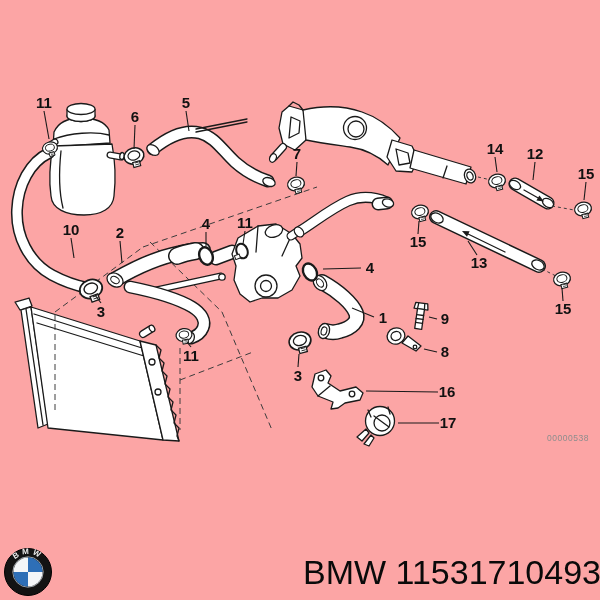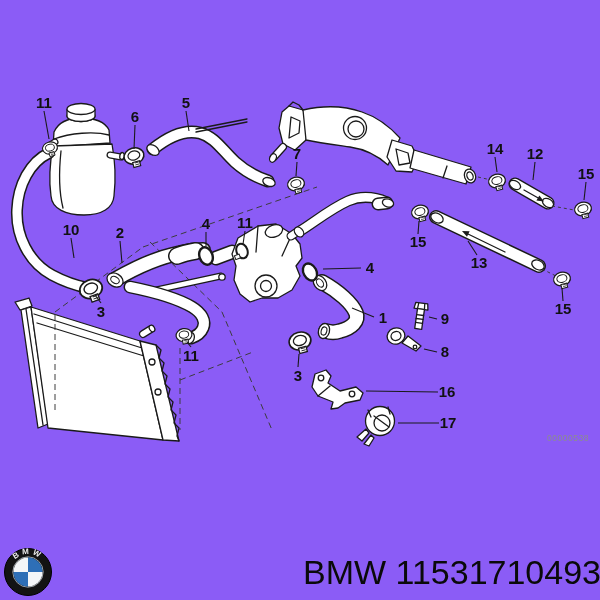--- a/index.html
+++ b/index.html
@@ -1,16 +1,16 @@
 <!DOCTYPE html>
 <html><head>
 <meta charset="utf-8">
 <style>
   html,body{margin:0;padding:0;background:#ffffff;}
-  .stage{position:relative;width:600px;height:600px;background:#8b5cf6;overflow:hidden;
+  .stage{position:relative;width:600px;height:600px;background:#fca5a5;overflow:hidden;
          font-family:"Liberation Sans",sans-serif;}
   svg{position:absolute;left:0;top:0;}
   .ln{fill:none;stroke:#1a1a1a;stroke-width:1.3;stroke-linejoin:round;stroke-linecap:round;}
   .fw{fill:#ffffff;stroke:#1a1a1a;stroke-width:1.3;stroke-linejoin:round;}
   .tube-o{fill:none;stroke:#1a1a1a;stroke-linecap:round;}
   .tube-i{fill:none;stroke:#ffffff;stroke-linecap:round;}
   .ghost{fill:none;stroke:#3c3c3c;stroke-width:1;stroke-dasharray:6 4;}
   .conn{fill:none;stroke:#3c3c3c;stroke-width:1;stroke-dasharray:3 3;}
   .leader{fill:none;stroke:#1a1a1a;stroke-width:1.1;}
   .callout{font-family:"Liberation Sans",sans-serif;font-size:15px;font-weight:bold;

